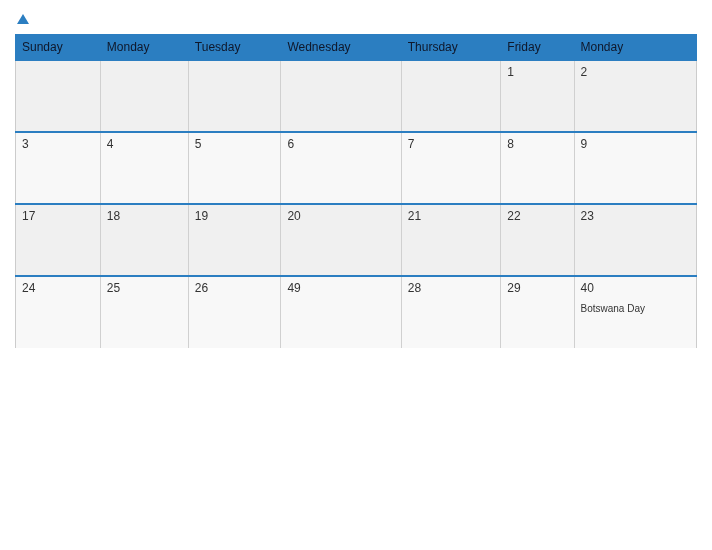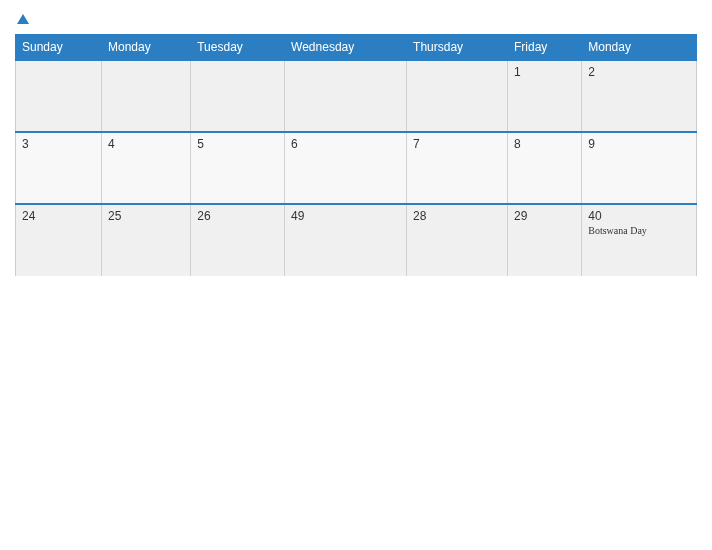--- a/index.html
+++ b/index.html
@@ -59,21 +59,21 @@
       color: #333;
       text-align: right;
       min-width: 80px;
     }
     .calendar {
       width: 100%;
       border-collapse: collapse;
     }
     .calendar thead tr th {
       background-color: #2b7ec1;
-      color: #ffffff;
+      color: #0f172a;
       font-size: 12px;
       font-weight: normal;
       padding: 5px 6px;
       text-align: left;
       border: 1px solid #2b7ec1;
     }
     .calendar tbody tr {
       background-color: #f0f0f0;
     }
     .calendar tbody tr:nth-child(even) {
@@ -100,22 +100,21 @@
     }
     .day-num {
       font-size: 12px;
       color: #333;
       display: block;
     }
     .event-label {
       font-size: 10px;
       color: #333;
       display: block;
-      margin-top: 2px;
-      font-family: Liberation Serif, serif;
+      margin-top: 8px;
     }
     .empty-cell {
       background-color: #f0f0f0;
     }
   </style>
 </head>
 <body>
 
 <div class="page">
   <div class="header">
@@ -176,20 +175,43 @@
           </td>
           <td>
             <span class="day-num">8</span>
           </td>
           <td>
             <span class="day-num">9</span>
           </td>
         </tr>
         <tr>
           <td>
+            <span class="day-num">17</span>
+          </td>
+          <td>
+            <span class="day-num">18</span>
+          </td>
+          <td>
+            <span class="day-num">19</span>
+          </td>
+          <td>
+            <span class="day-num">20</span>
+          </td>
+          <td>
+            <span class="day-num">21</span>
+          </td>
+          <td>
+            <span class="day-num">22</span>
+          </td>
+          <td>
+            <span class="day-num">23</span>
+          </td>
+        </tr>
+        <tr>
+          <td>
             <span class="day-num">24</span>
           </td>
           <td>
             <span class="day-num">25</span>
           </td>
           <td>
             <span class="day-num">26</span>
           </td>
           <td>
             <span class="day-num">49</span>

